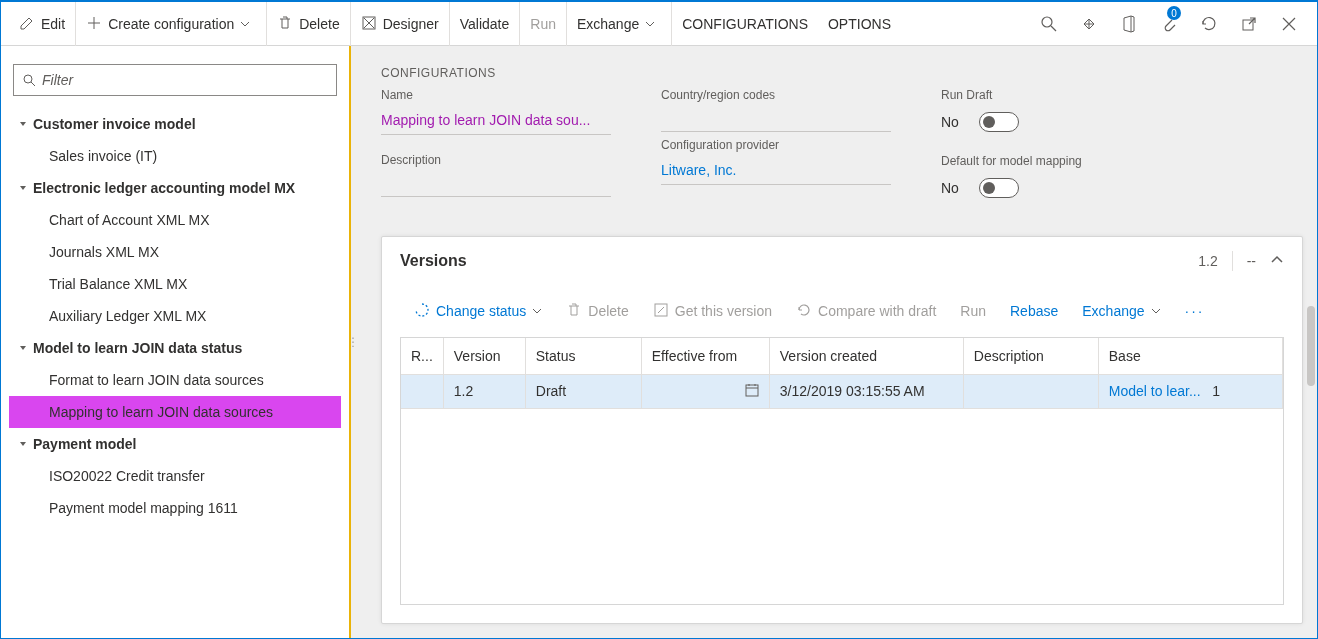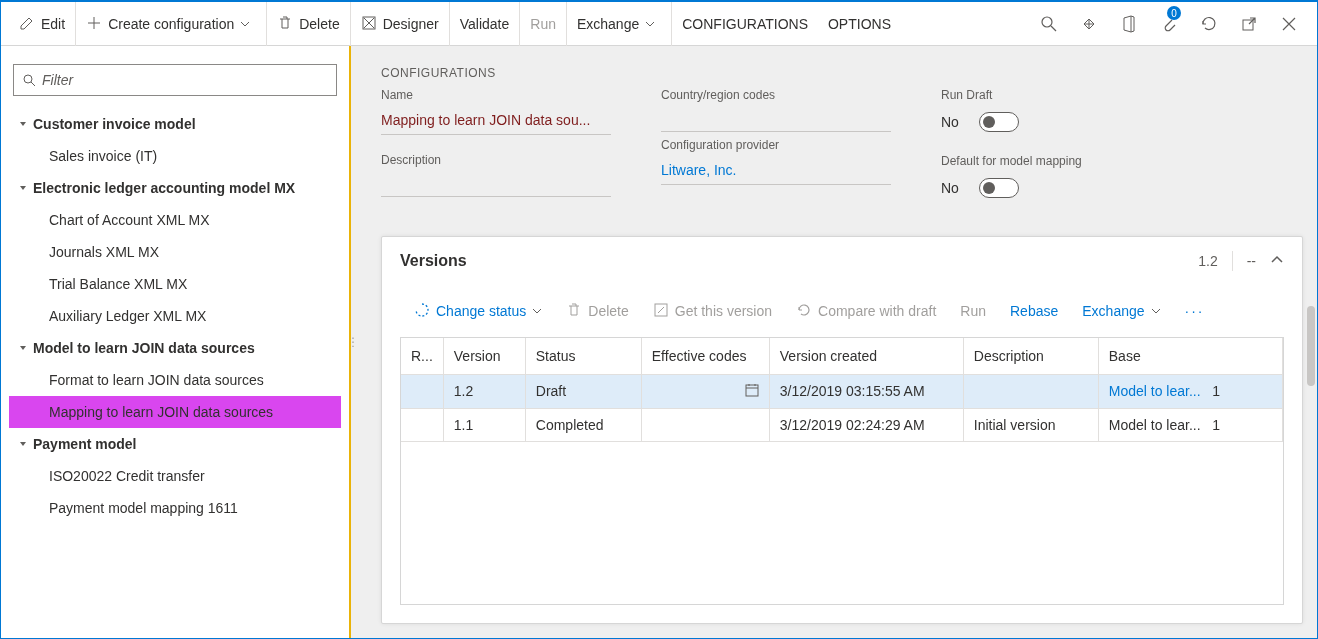--- a/index.html
+++ b/index.html
@@ -30,21 +30,21 @@
   .tree-caret { width: 20px; display: inline-flex; justify-content: center; color: #605e5c; }
   
   
   .right-panel { flex: 1; background: #efefef; display: flex; flex-direction: column; overflow: hidden; position: relative; }
   .splitter { position: absolute; left: -4px; top: 50%; transform: translateY(-50%); color: #a19f9d; font-size: 12px; letter-spacing: 0; }
   
   .section-title { color: #605e5c; font-size: 12px; padding: 20px 0 4px 30px; letter-spacing: 0.5px; }
   .fields { display: flex; padding: 0 30px 20px 30px; gap: 50px; }
   .field-col { display: flex; flex-direction: column; }
   .field-label { font-size: 12px; color: #605e5c; margin-top: 4px; margin-bottom: 6px; }
-  .field-value { font-size: 14px; color: #7f1d1d; border-bottom: 1px solid #c8c6c4; padding: 4px 0 6px 0; min-width: 230px; white-space: nowrap; overflow: hidden; text-overflow: ellipsis; }
+  .field-value { font-size: 14px; color: #a21caf; border-bottom: 1px solid #c8c6c4; padding: 4px 0 6px 0; min-width: 230px; white-space: nowrap; overflow: hidden; text-overflow: ellipsis; }
   .field-value.link { color: #0078d4; cursor: pointer; }
   .field-value.empty { min-height: 24px; }
   .toggle-row { display: flex; align-items: center; gap: 20px; margin-top: 4px; margin-bottom: 18px; }
   .toggle-text { font-size: 14px; }
   .toggle { width: 40px; height: 20px; border-radius: 10px; border: 1px solid #605e5c; position: relative; background: #fff; cursor: pointer; }
   .toggle::after { content: ""; position: absolute; left: 3px; top: 3px; width: 12px; height: 12px; border-radius: 50%; background: #605e5c; }
   
   
   .versions-card { margin: 0 14px 14px 30px; background: #fff; border: 1px solid #d6d6d6; flex: 1; display: flex; flex-direction: column; overflow: hidden; border-radius: 2px; box-shadow: 0 0 4px rgba(0,0,0,0.08); }
   .versions-header { display: flex; align-items: center; padding: 14px 18px; font-weight: 600; font-size: 16px; }
@@ -202,21 +202,21 @@
           </div>
           <div class="tree-node child">
             <span>Auxiliary Ledger XML MX</span>
           </div>
           <div class="tree-node parent">
             <span class="tree-caret">
               <svg width="10" height="10" viewBox="0 0 10 10">
                 <path d="M2 3 L8 3 L5 7 Z" fill="#605e5c"></path>
               </svg>
             </span>
-            <span>Model to learn JOIN data sources</span>
+            <span>Model to learn JOIN data status</span>
           </div>
           <div class="tree-node child">
             <span>Format to learn JOIN data sources</span>
           </div>
           <div class="tree-node child selected">
             <span>Mapping to learn JOIN data sources</span>
           </div>
           <div class="tree-node parent">
             <span class="tree-caret">
               <svg width="10" height="10" viewBox="0 0 10 10">
@@ -326,50 +326,41 @@
           </div>
         </div>
 
         <div class="grid">
           <table>
             <thead>
               <tr>
                 <th style="width:34px">R...</th>
                 <th style="width:82px">Version</th>
                 <th style="width:116px">Status</th>
-                <th style="width:128px">Effective codes</th>
+                <th style="width:128px">Effective from</th>
                 <th style="width:194px">Version created</th>
                 <th style="width:135px">Description</th>
                 <th>Base</th>
               </tr>
             </thead>
             <tbody id="versions-body">
                 <tr class="selected">
                   <td></td>
                   <td>1.2</td>
                   <td>Draft</td>
                   <td>
                     <span class="cal-icon"><svg width="14" height="14" viewBox="0 0 14 14">
                         <rect x="1" y="2" width="12" height="11" fill="none" stroke="#605e5c"></rect>
                         <path d="M1 5 H13 M4 1 V3 M10 1 V3" stroke="#605e5c"></path>
                       </svg></span>
                   </td>
                   <td>3/12/2019 03:15:55 AM</td>
                   <td></td>
                   <td><span style="color:#0078d4">Model to lear...</span>&nbsp;&nbsp;&nbsp;1</td>
                 </tr>
-                <tr>
-                  <td></td>
-                  <td>1.1</td>
-                  <td>Completed</td>
-                  <td></td>
-                  <td>3/12/2019 02:24:29 AM</td>
-                  <td>Initial version</td>
-                  <td><span>Model to lear...</span>&nbsp;&nbsp;&nbsp;1</td>
-                </tr>
               </tbody>
           </table>
         </div>
       </div>
 
       <div class="right-scroll-thumb"></div>
     </div>
   </div>
 </div>
 

